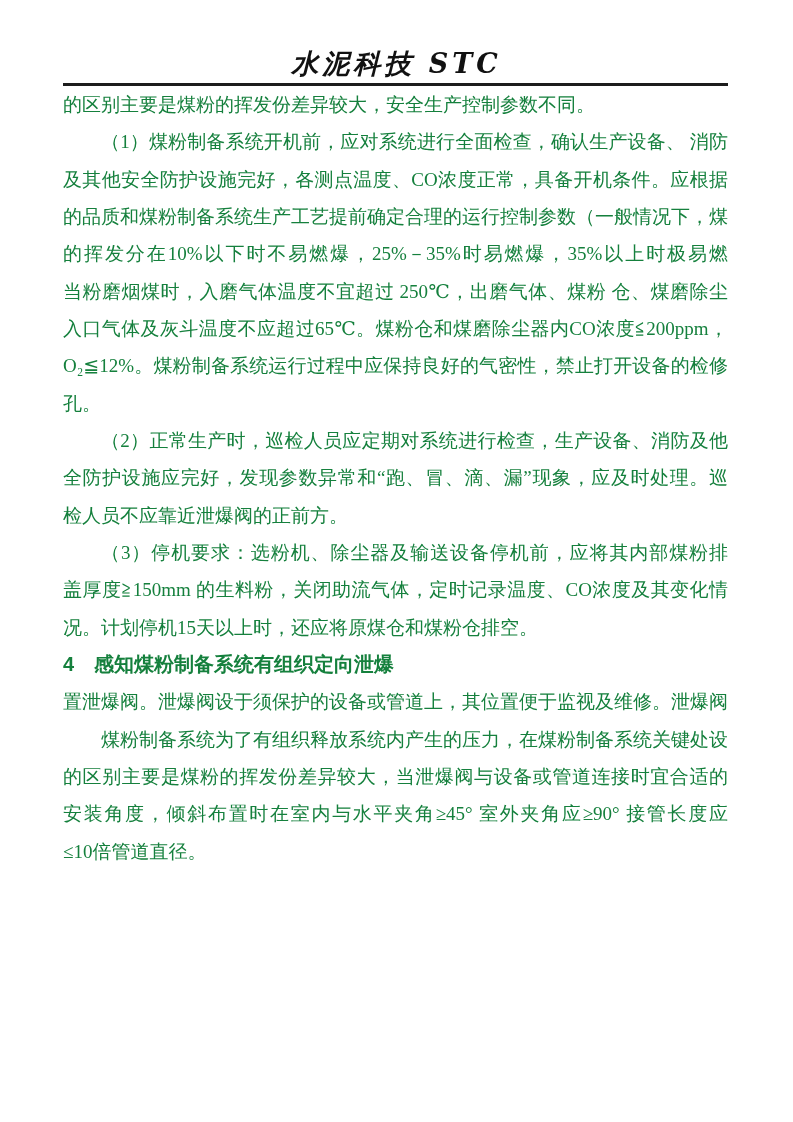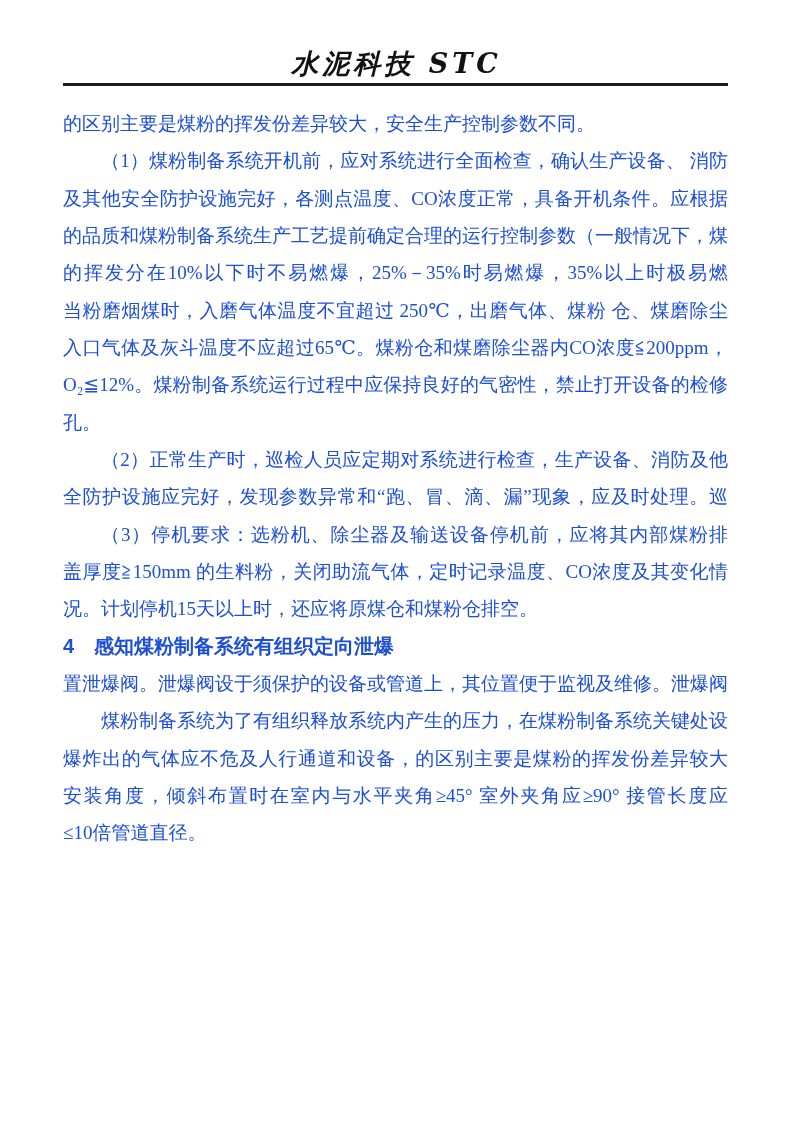--- a/index.html
+++ b/index.html
@@ -34,26 +34,26 @@
     position: absolute;
     top: 83px;
     left: 63px;
     width: 665px;
     height: 2.5px;
     background: #1c1c1c;
   }
   
   .doc-body {
     position: absolute;
-    top: 105px;
+    top: 86px;
     left: 63px;
     width: 665px;
     font-family: "Liberation Serif", "DejaVu Serif", serif;
     font-size: 19px;
-    color: #1d4ed8;
+    color: #15803d;
   }
   .tline {
     height: 37.33px;
     line-height: 37.33px;
     text-align: justify;
     white-space: pre-wrap;
     overflow: hidden;
   }
   .tline.full {
     text-align-last: justify;
@@ -109,27 +109,28 @@
       <div class="tline indent full">（1）煤粉制备系统开机前，应对系统进行全面检查，确认生产设备、 消防</div>
       <div class="tline full">及其他安全防护设施完好，各测点温度、CO浓度正常，具备开机条件。应根据煤</div>
       <div class="tline full">的品质和煤粉制备系统生产工艺提前确定合理的运行控制参数（一般情况下，煤</div>
       <div class="tline full">的挥发分在10%以下时不易燃爆，25%－35%时易燃爆，35%以上时极易燃爆）。</div>
       <div class="tline full">当粉磨烟煤时，入磨气体温度不宜超过 250℃，出磨气体、煤粉 仓、煤磨除尘器</div>
       <div class="tline full">入口气体及灰斗温度不应超过65℃。煤粉仓和煤磨除尘器内CO浓度≦200ppm，</div>
       <div class="tline full">O₂≦12%。煤粉制备系统运行过程中应保持良好的气密性，禁止打开设备的检修门、</div>
       <div class="tline">孔。</div>
       <div class="tline indent full">（2）正常生产时，巡检人员应定期对系统进行检查，生产设备、消防及他安</div>
       <div class="tline full">全防护设施应完好，发现参数异常和“跑、冒、滴、漏”现象，应及时处理。巡</div>
+      <div class="tline">检人员不应靠近泄爆阀的正前方。</div>
       <div class="tline indent full">（3）停机要求：选粉机、除尘器及输送设备停机前，应将其内部煤粉排空。</div>
       <div class="tline full">盖厚度≧150mm 的生料粉，关闭助流气体，定时记录温度、CO浓度及其变化情</div>
       <div class="tline">况。计划停机15天以上时，还应将原煤仓和煤粉仓排空。</div>
       <div class="tline hline">4　感知煤粉制备系统有组织定向泄爆</div>
       <div class="tline full">置泄爆阀。泄爆阀设于须保护的设备或管道上，其位置便于监视及维修。泄爆阀</div>
       <div class="tline indent full">煤粉制备系统为了有组织释放系统内产生的压力，在煤粉制备系统关键处设</div>
-      <div class="tline full">爆炸出的气体应不危及人行通道和设备，的区别主要是煤粉的挥发份差异较大</div>
+      <div class="tline full">的区别主要是煤粉的挥发份差异较大，当泄爆阀与设备或管道连接时宜合适的</div>
       <div class="tline full">安装角度，倾斜布置时在室内与水平夹角≥45° 室外夹角应≥90° 接管长度应</div>
       <div class="tline">≤10倍管道直径。</div>
     </div>
 
   <svg class="footer-rule" viewBox="0 0 667 7" preserveAspectRatio="none">
     <polygon points="0,2.7 200,1.6 333,0.6 470,1.6 667,2.7 667,3.6 470,4.9 333,6.1 200,4.9 0,3.6" fill="#161616"></polygon>
   </svg>
 
   <div class="footer-page-number">21</div>
 

